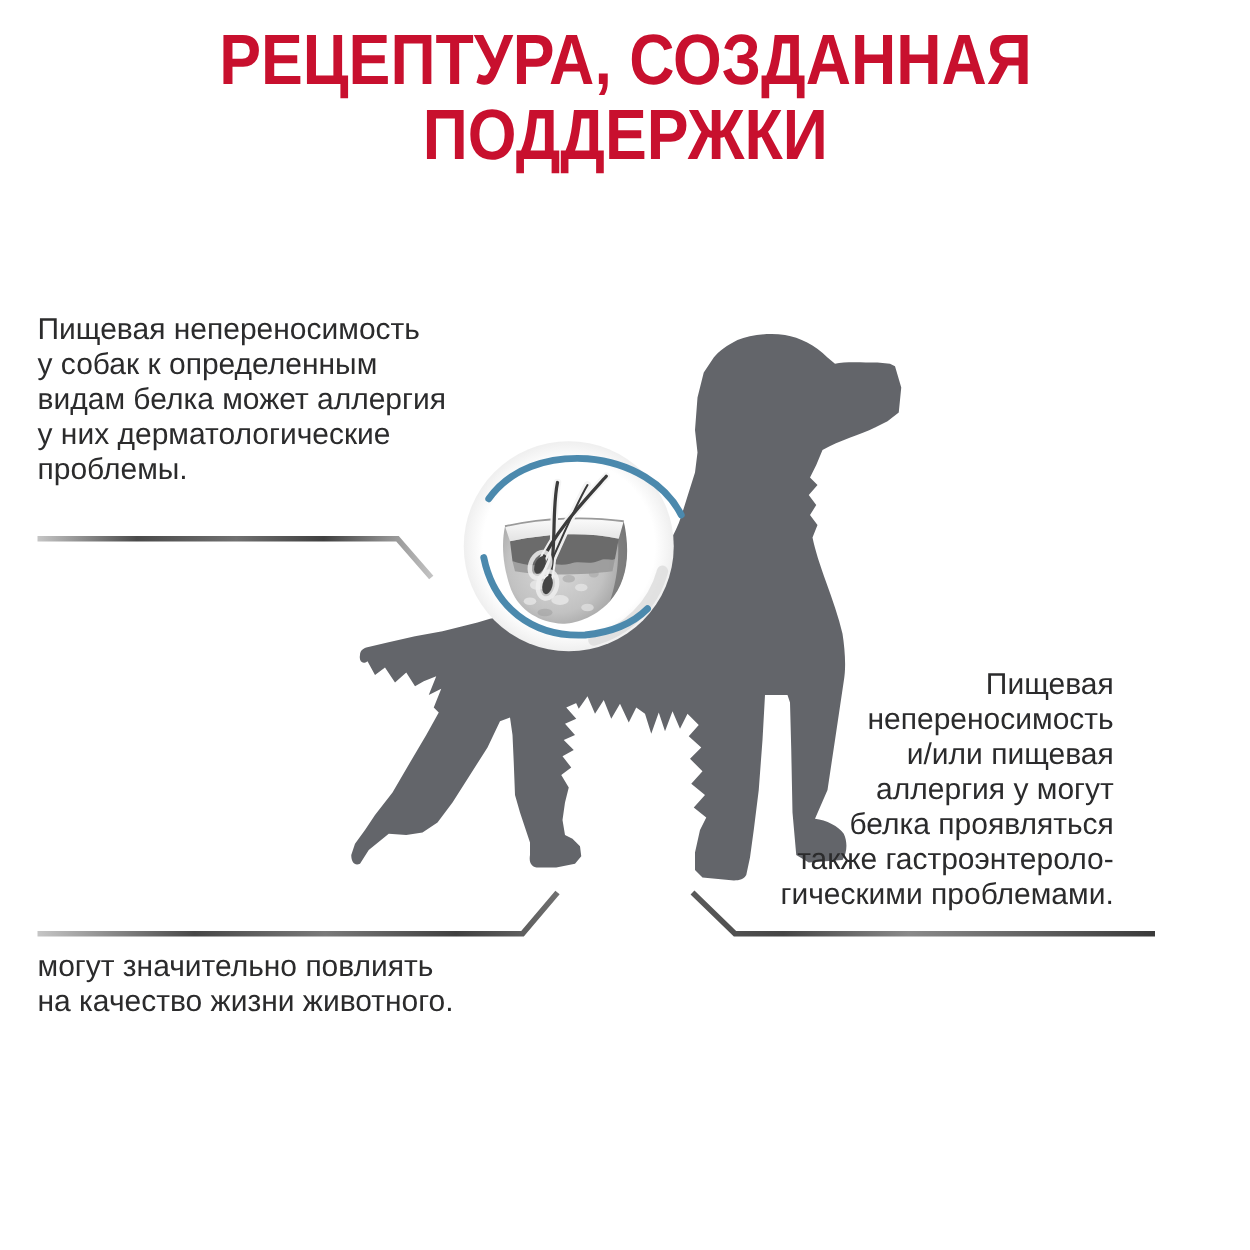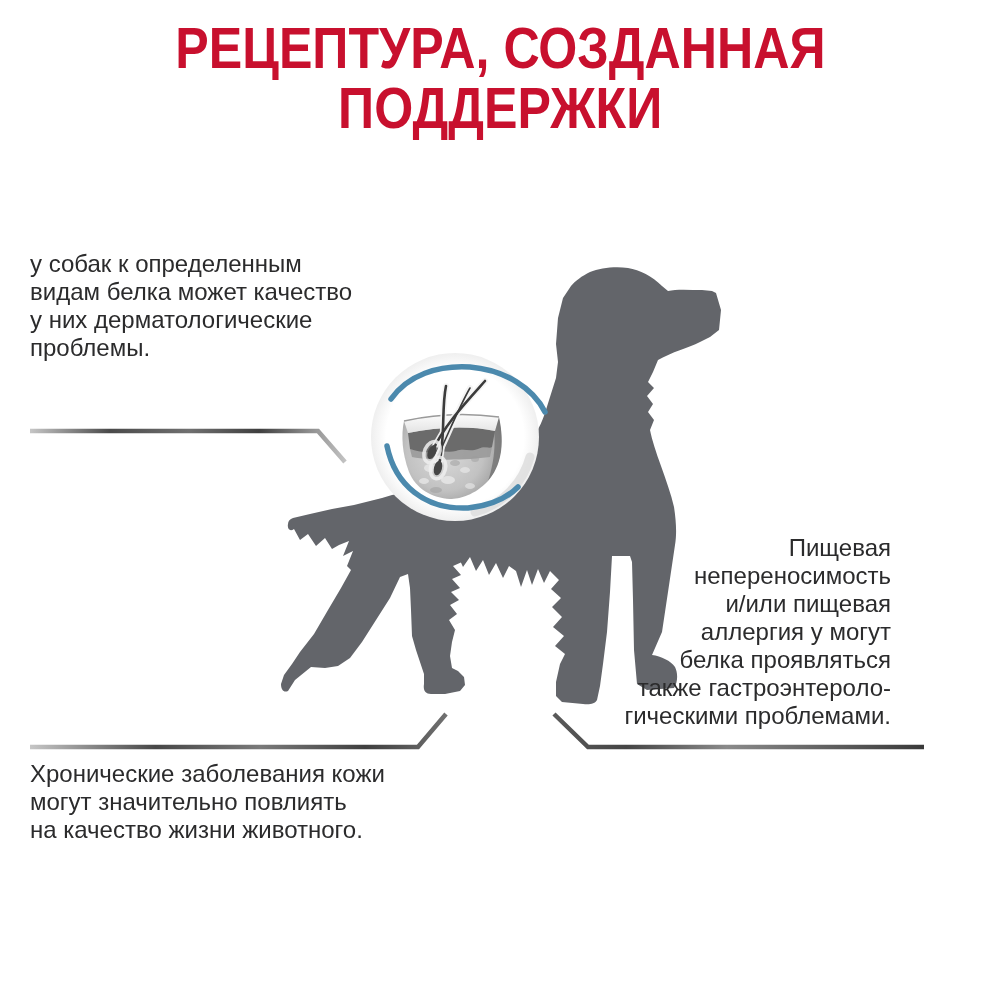--- a/index.html
+++ b/index.html
@@ -173,35 +173,35 @@
     <path d="M30,747 L418,747 L446,714" fill="none" stroke="url(#gc2)" stroke-width="4.5"></path>
     <path d="M554,714 L588,747 L969,747" fill="none" stroke="url(#gc3)" stroke-width="4.5"></path>
   </svg>
 
   <div class="title">
     <span class="tline"><span>РЕЦЕПТУРА, СОЗДАННАЯ</span></span>
     <span class="tline"><span>ПОДДЕРЖКИ</span></span>
   </div>
 
   <div class="ann ann-topleft">
+    <div>Пищевая непереносимость</div>
     <div>у собак к определенным</div>
-    <div>видам белка может качество</div>
+    <div>видам белка может аллергия</div>
     <div>у них дерматологические</div>
     <div>проблемы.</div>
   </div>
 
   <div class="ann ann-right">
     <div>Пищевая</div>
     <div>непереносимость</div>
     <div>и/или пищевая</div>
     <div>аллергия у могут</div>
     <div>белка проявляться</div>
     <div>также гастроэнтероло-</div>
     <div>гическими проблемами.</div>
   </div>
 
   <div class="ann ann-bottomleft">
-    <div>Хронические заболевания кожи</div>
     <div>могут значительно повлиять</div>
     <div>на качество жизни животного.</div>
   </div>
 
 </div>
 
 </body></html>

